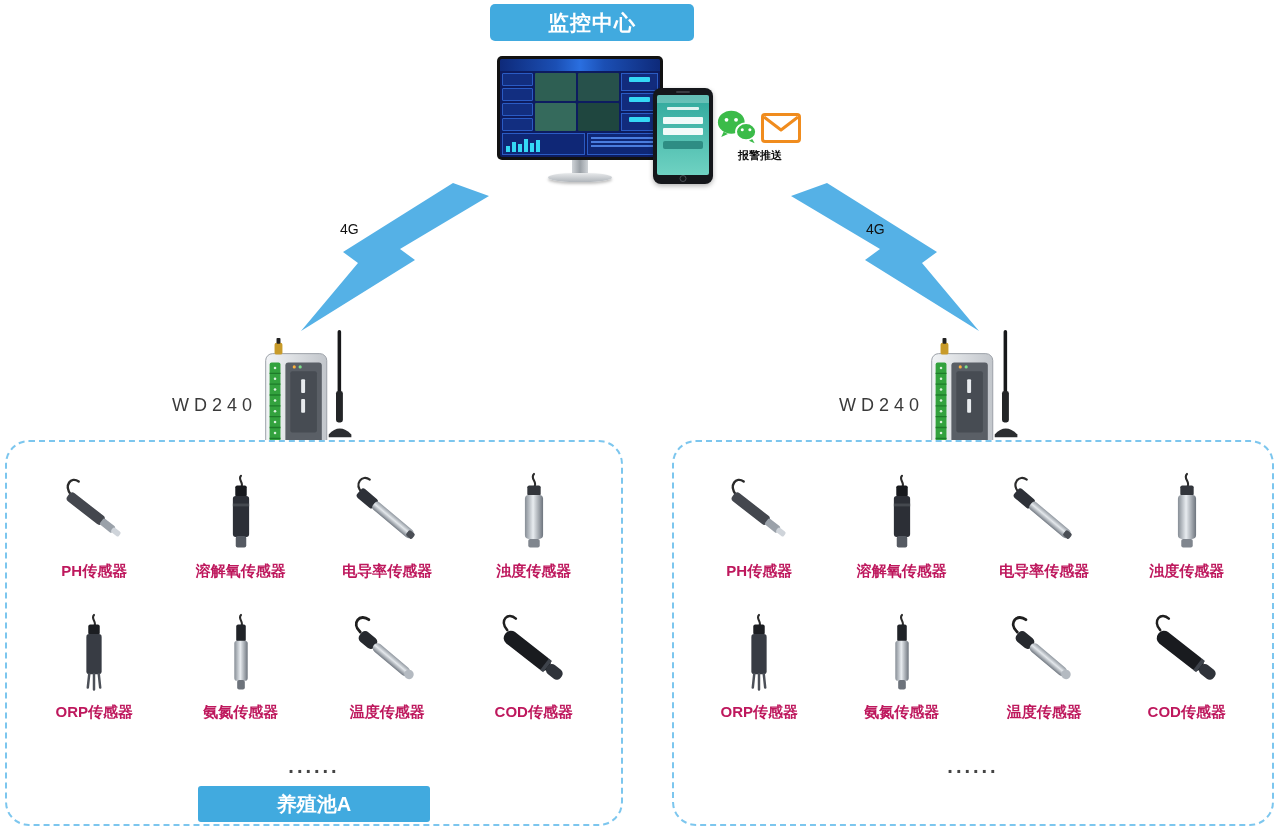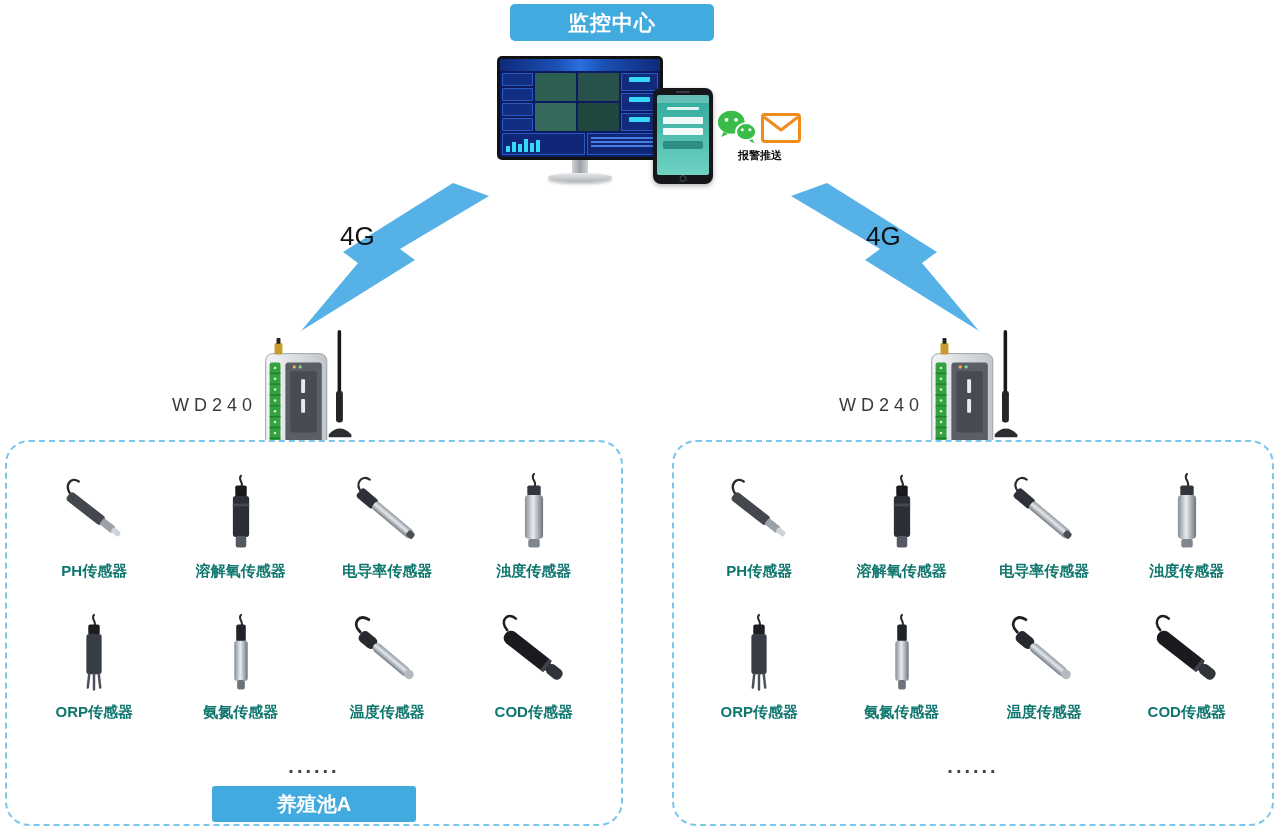--- a/index.html
+++ b/index.html
@@ -2,21 +2,21 @@
 <html><head>
 <meta charset="utf-8">
 <style>
   html,body{margin:0;padding:0;background:#fff;}
   body{font-family:"Liberation Sans","DejaVu Sans",sans-serif;}
   .canvas{position:relative;width:1280px;height:830px;background:#fff;overflow:hidden;}
 
   
   .title-badge{position:absolute;left:490px;top:4px;width:204px;height:37px;background:#41aadf;
     color:#fff;font-size:21px;font-weight:700;display:flex;align-items:center;justify-content:center;
-    border-radius:5px;letter-spacing:1px;margin-left:20px;}
+    border-radius:5px;letter-spacing:1px;}
 
   
   .monitor{position:absolute;left:497px;top:56px;width:166px;}
   .bezel{width:166px;height:104px;background:#121212;border-radius:5px;padding:3px;box-sizing:border-box;}
   .screen{width:100%;height:100%;background:#0d1c60;border-radius:2px;overflow:hidden;display:flex;flex-direction:column;}
   .scr-header{height:12px;background:linear-gradient(90deg,#0e2a7a,#1b4fb4 35%,#2a6fe0 50%,#1b4fb4 65%,#0e2a7a);}
   .scr-body{flex:1;display:flex;gap:2px;padding:2px;}
   .scr-col-l{width:20%;display:flex;flex-direction:column;gap:2px;}
   .scr-col-l i{flex:1;background:rgba(30,80,190,.35);border:1px solid #2a5bc4;border-radius:1px;}
   .scr-center{flex:1;display:grid;grid-template-columns:1fr 1fr;gap:2px;}
@@ -51,42 +51,42 @@
 
   
   .wechat{position:absolute;left:716px;top:106px;width:42px;height:40px;}
   .mail{position:absolute;left:761px;top:113px;width:40px;height:30px;}
   .alarm-label{position:absolute;left:710px;top:148px;width:100px;text-align:center;font-size:11px;font-weight:600;color:#111;}
 
   
   .bolt{position:absolute;width:192px;height:150px;}
   .bolt-left{left:297px;top:183px;}
   .bolt-right{left:791px;top:183px;transform:scaleX(-1);}
-  .g4{position:absolute;font-size:26px;color:#111;}
+  .g4{position:absolute;font-size:14px;color:#111;}
   .g4-left{left:340px;top:221px;}
   .g4-right{left:866px;top:221px;}
 
   
   .gateway{position:absolute;width:95px;height:130px;}
   .gw-left{left:263px;top:330px;}
   .gw-right{left:929px;top:330px;}
   .gw-label{position:absolute;font-size:18px;letter-spacing:5px;color:#3a3a3a;}
   .gw-label-left{left:172px;top:395px;}
   .gw-label-right{left:839px;top:395px;}
 
   
   .pool{position:absolute;top:440px;height:386px;border:2px dashed #7cc6ee;border-radius:24px;background:#fff;box-sizing:border-box;}
   .pool-left{left:5px;width:618px;}
   .pool-right{left:672px;width:602px;}
   .sensor-grid{position:absolute;top:30px;left:14px;right:14px;display:grid;grid-template-columns:repeat(4,1fr);row-gap:32px;}
   .sensor{display:flex;flex-direction:column;align-items:center;}
   .sensor-icon{width:104px;height:86px;}
-  .sensor-label{margin-top:4px;font-size:15px;font-weight:700;color:#0f766e;white-space:nowrap;}
+  .sensor-label{margin-top:4px;font-size:15px;font-weight:700;color:#be185d;white-space:nowrap;}
   .pool-dots{position:absolute;bottom:46px;left:0;right:0;text-align:center;font-size:20px;font-weight:700;letter-spacing:3px;color:#444;}
-  .pool-badge{position:absolute;bottom:2px;left:50%;transform:translateX(-50%);width:204px;height:36px;background:#41aadf;
+  .pool-badge{position:absolute;bottom:2px;left:50%;transform:translateX(-50%);width:232px;height:36px;background:#41aadf;
     color:#fff;font-size:20px;font-weight:700;display:flex;align-items:center;justify-content:center;border-radius:3px;}
 </style>
 </head>
 <body>
 
 <svg style="position:absolute;width:0;height:0" aria-hidden="true">
 <defs>
   <linearGradient id="metal" x1="0" y1="0" x2="0" y2="1">
     <stop offset="0" stop-color="#9299a1"></stop>
         <stop offset=".45" stop-color="#e4e8ec"></stop>

